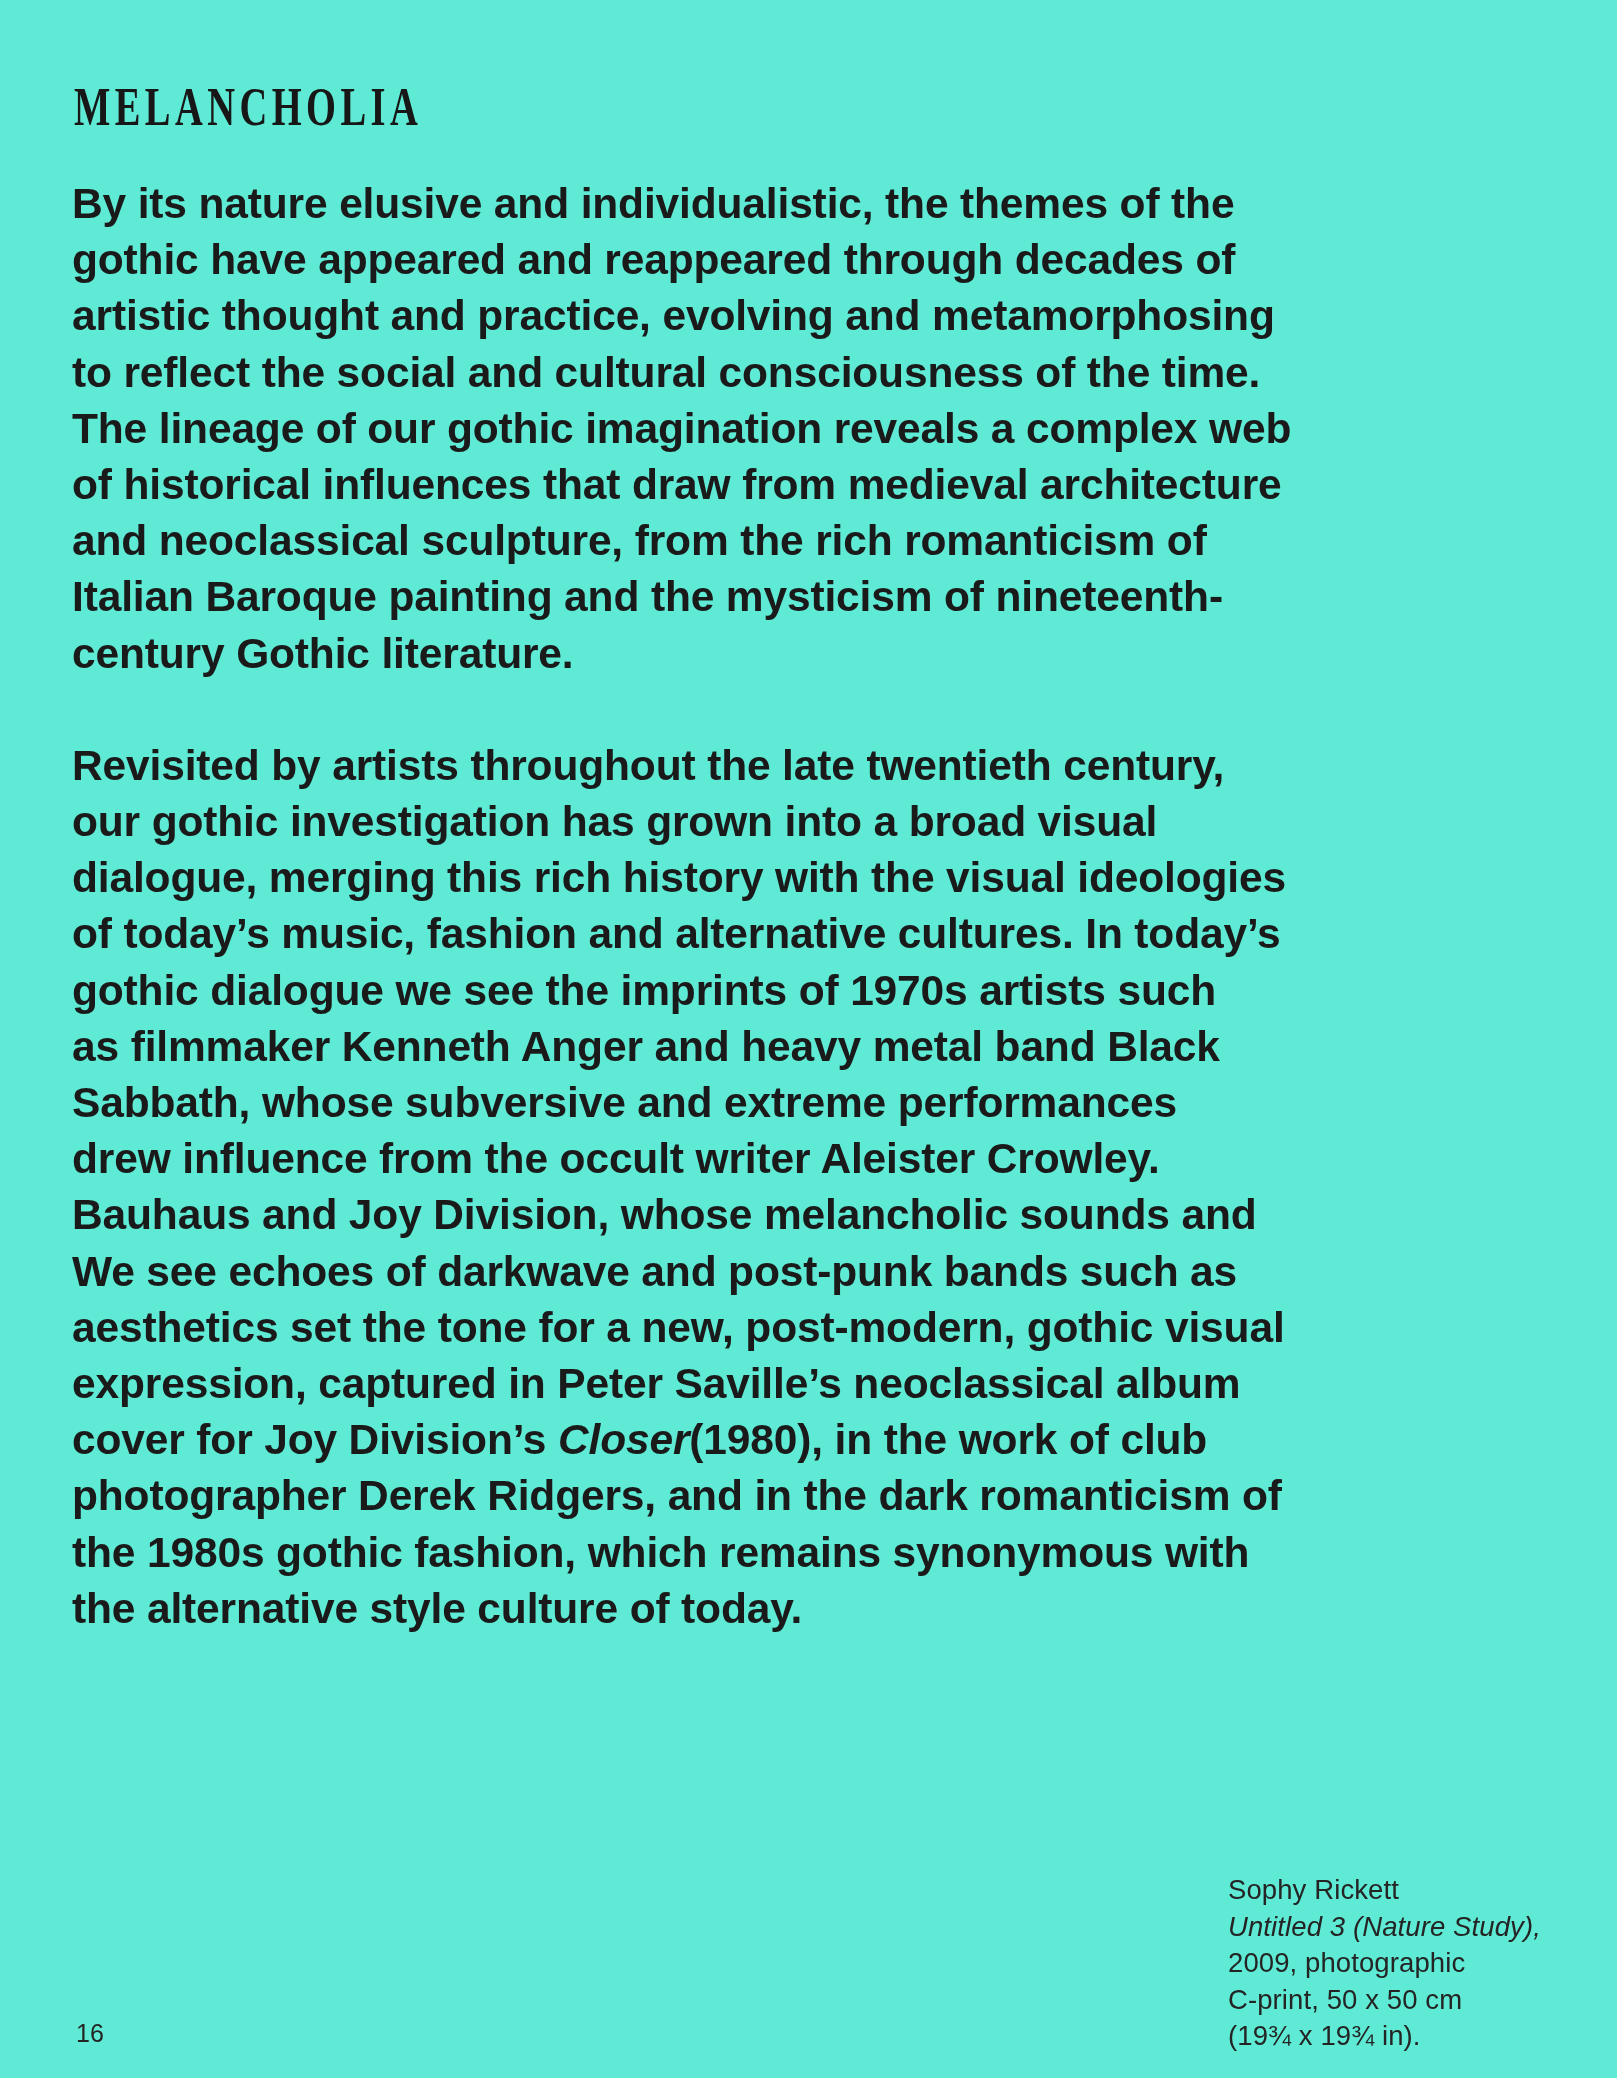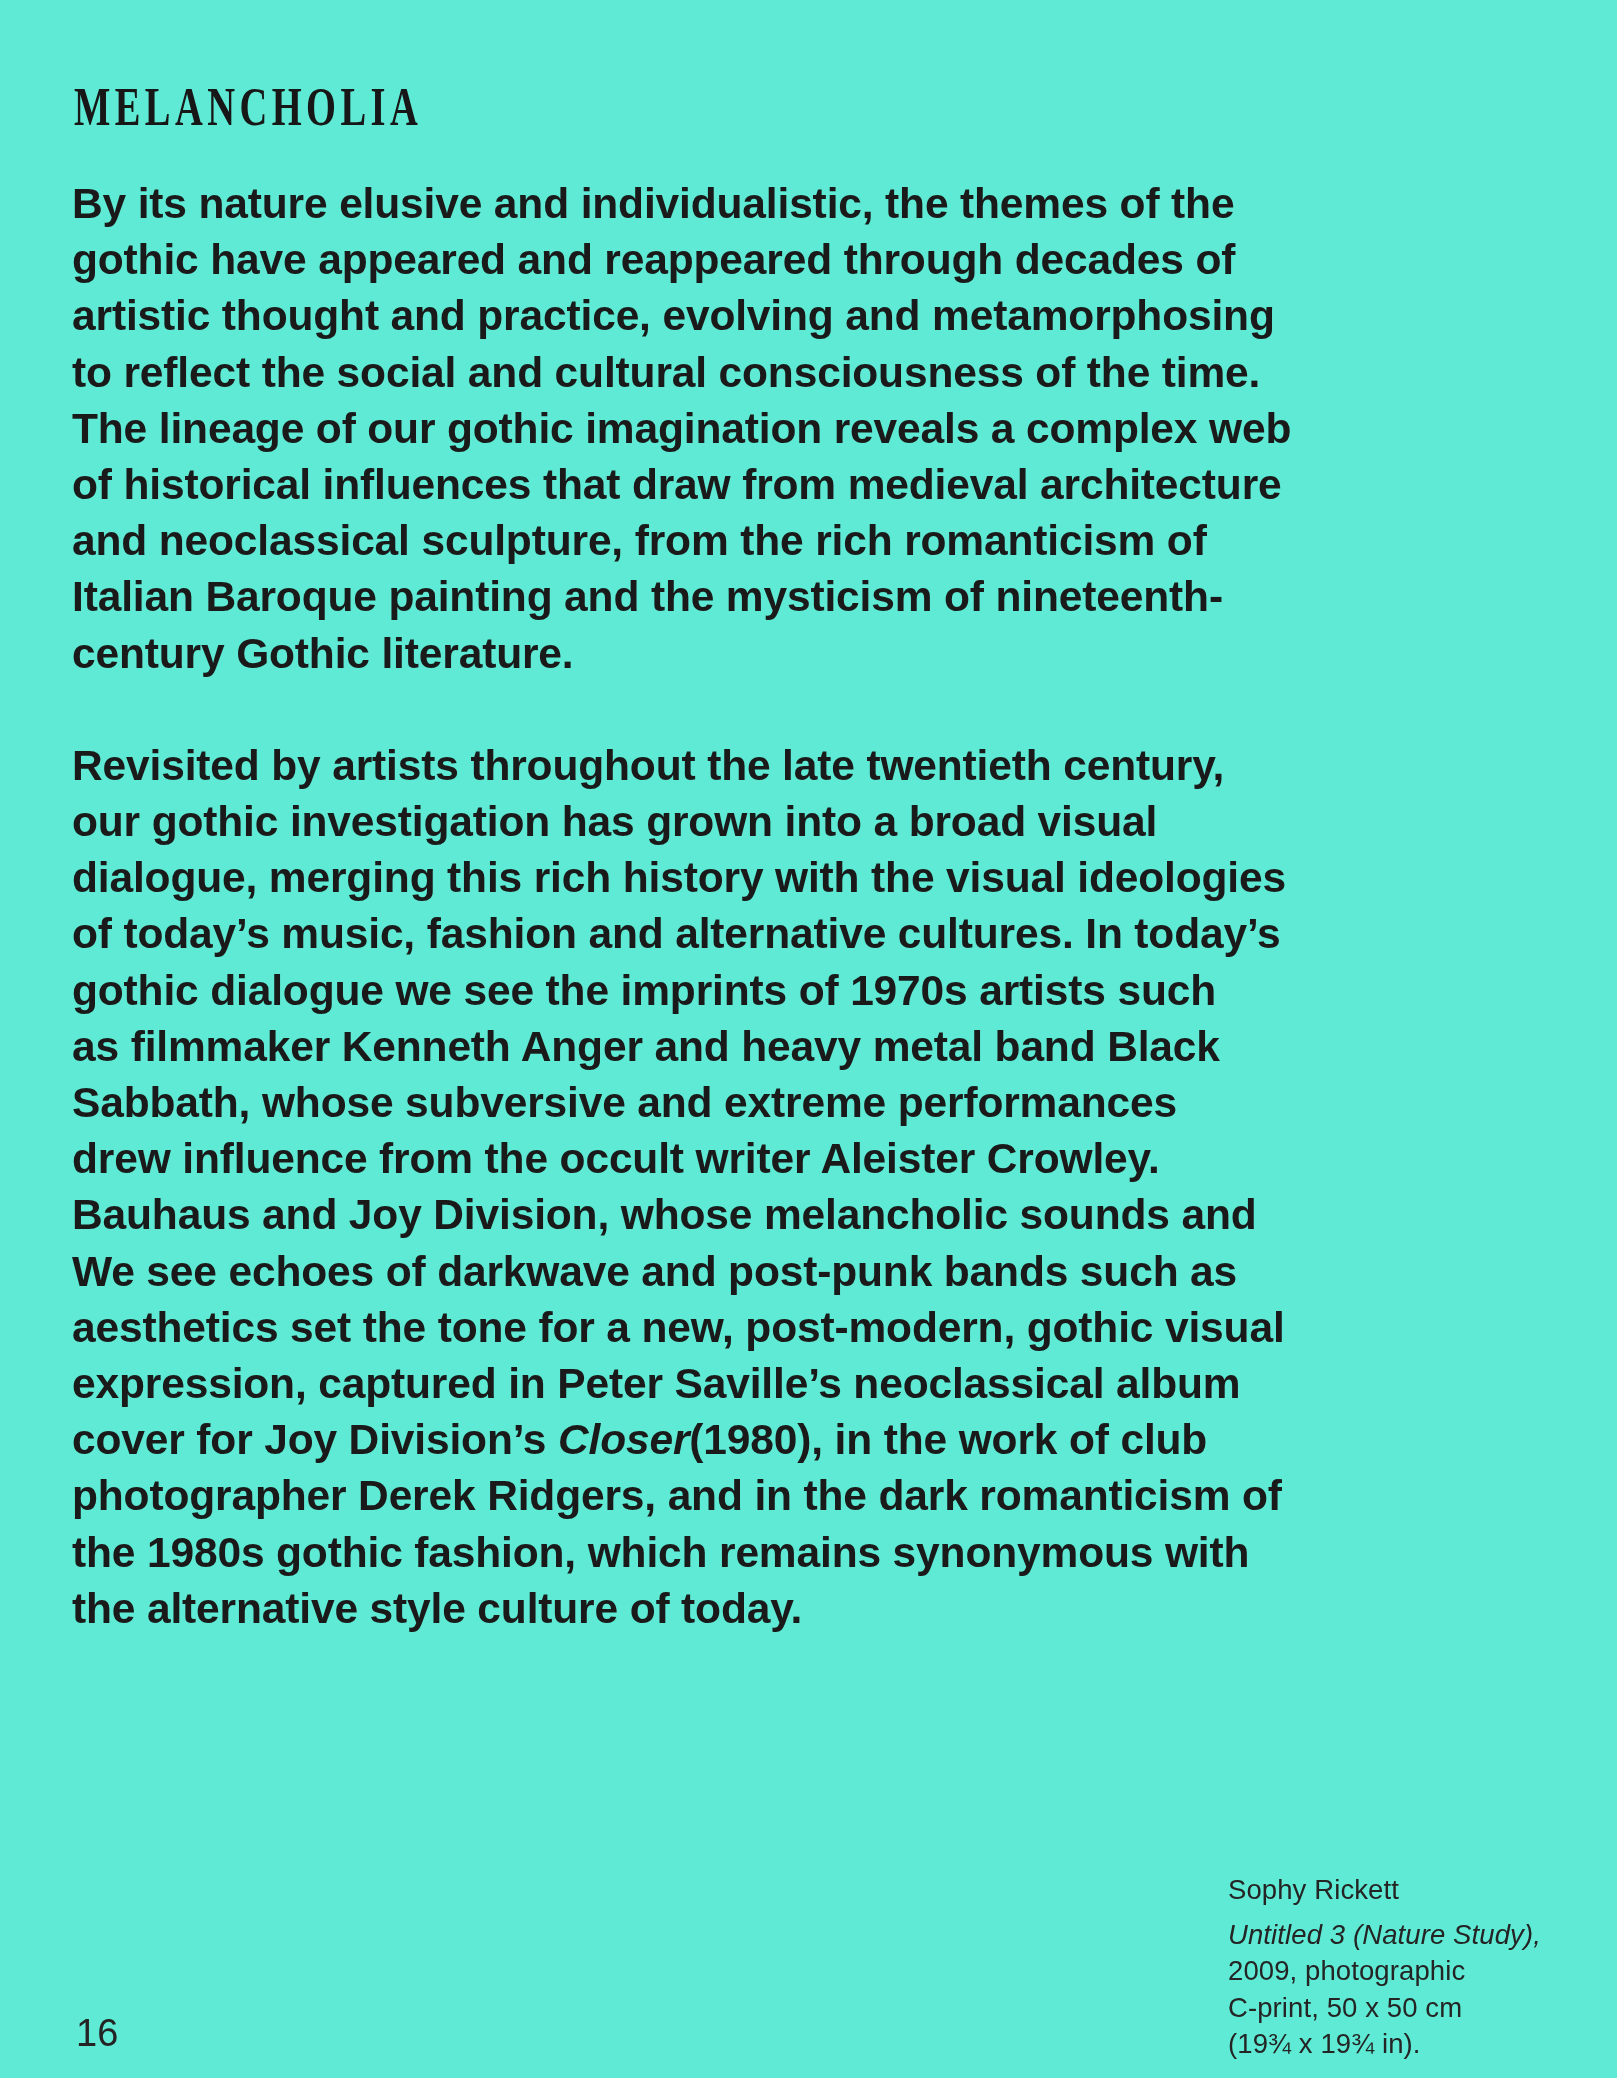--- a/index.html
+++ b/index.html
@@ -61,21 +61,20 @@
     display: block;
     white-space: nowrap;
   }
 
   .para-gap {
     height: 56px;
   }
 
   .ital {
     font-style: italic;
-    margin-top: 8px;
   }
 
   
   .caption {
     position: absolute;
     left: 1228px;
     top: 1872px;
     width: 360px;
     font-family: "Liberation Sans", sans-serif;
     font-weight: 400;
@@ -92,21 +91,21 @@
     font-style: italic;
   }
 
   
   .folio {
     position: absolute;
     left: 76px;
     top: 2012px;
     font-family: "Liberation Sans", sans-serif;
     font-weight: 400;
-    font-size: 38px;
+    font-size: 25px;
     line-height: 42px;
     color: #242424;
   }
 </style>
 </head>
 <body>
 
 <div class="page">
 
   <h1 class="page-heading">MELANCHOLIA</h1>

